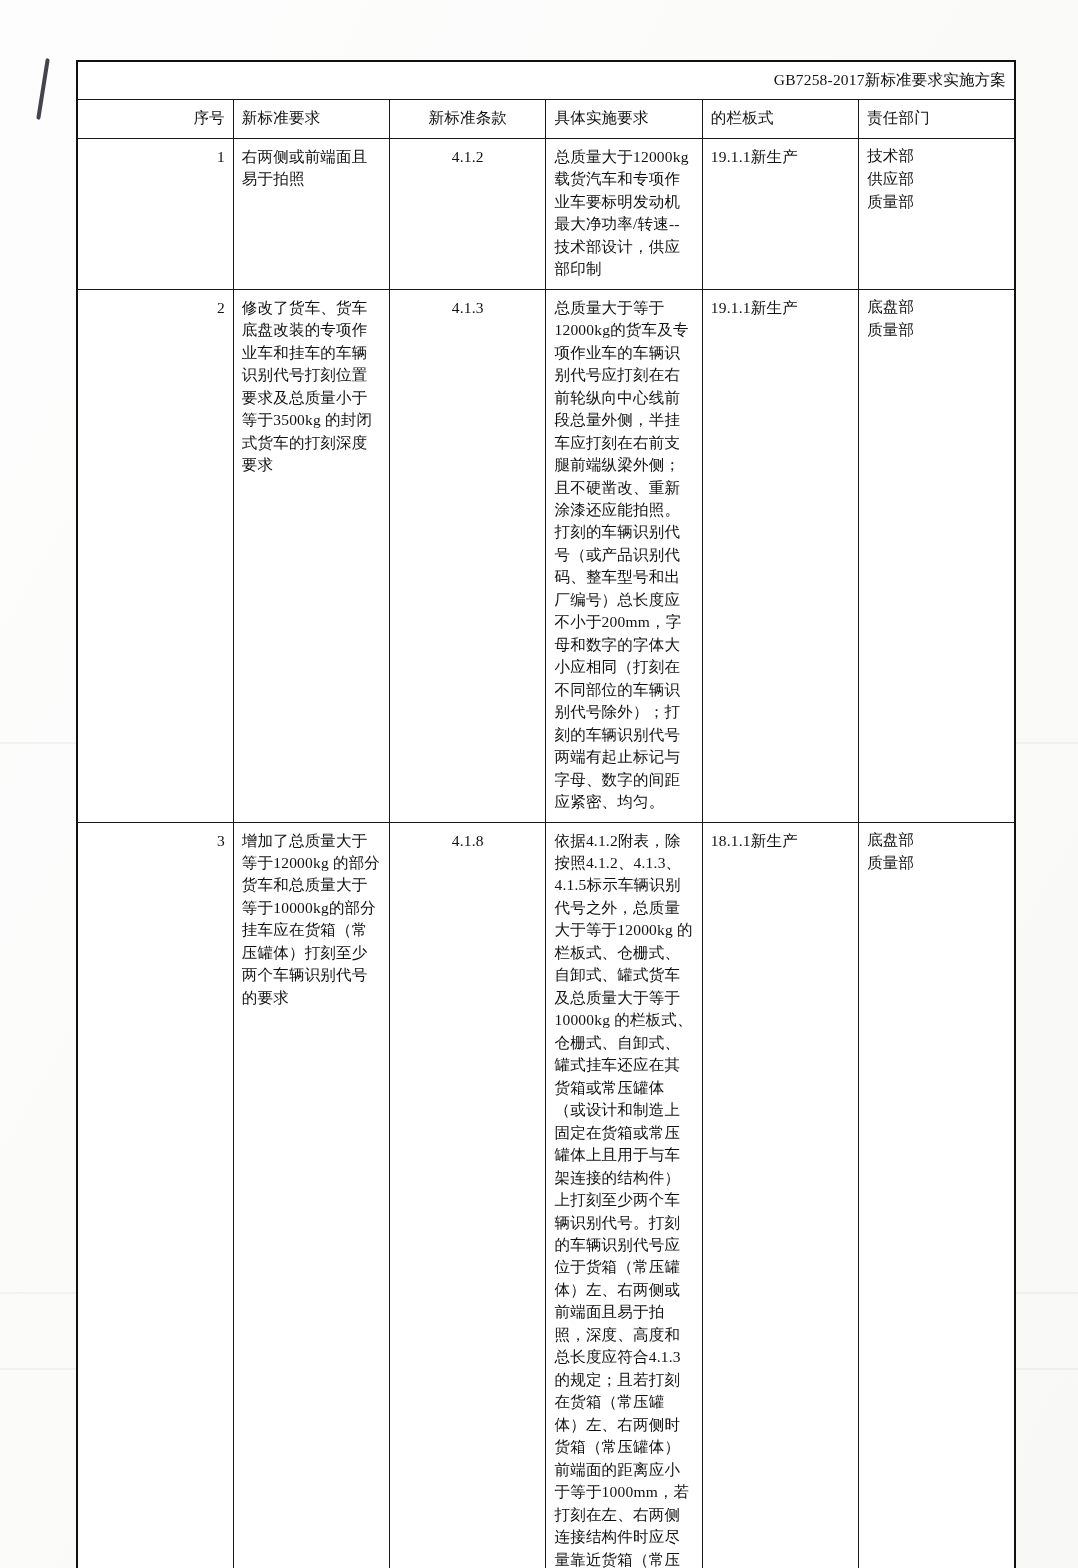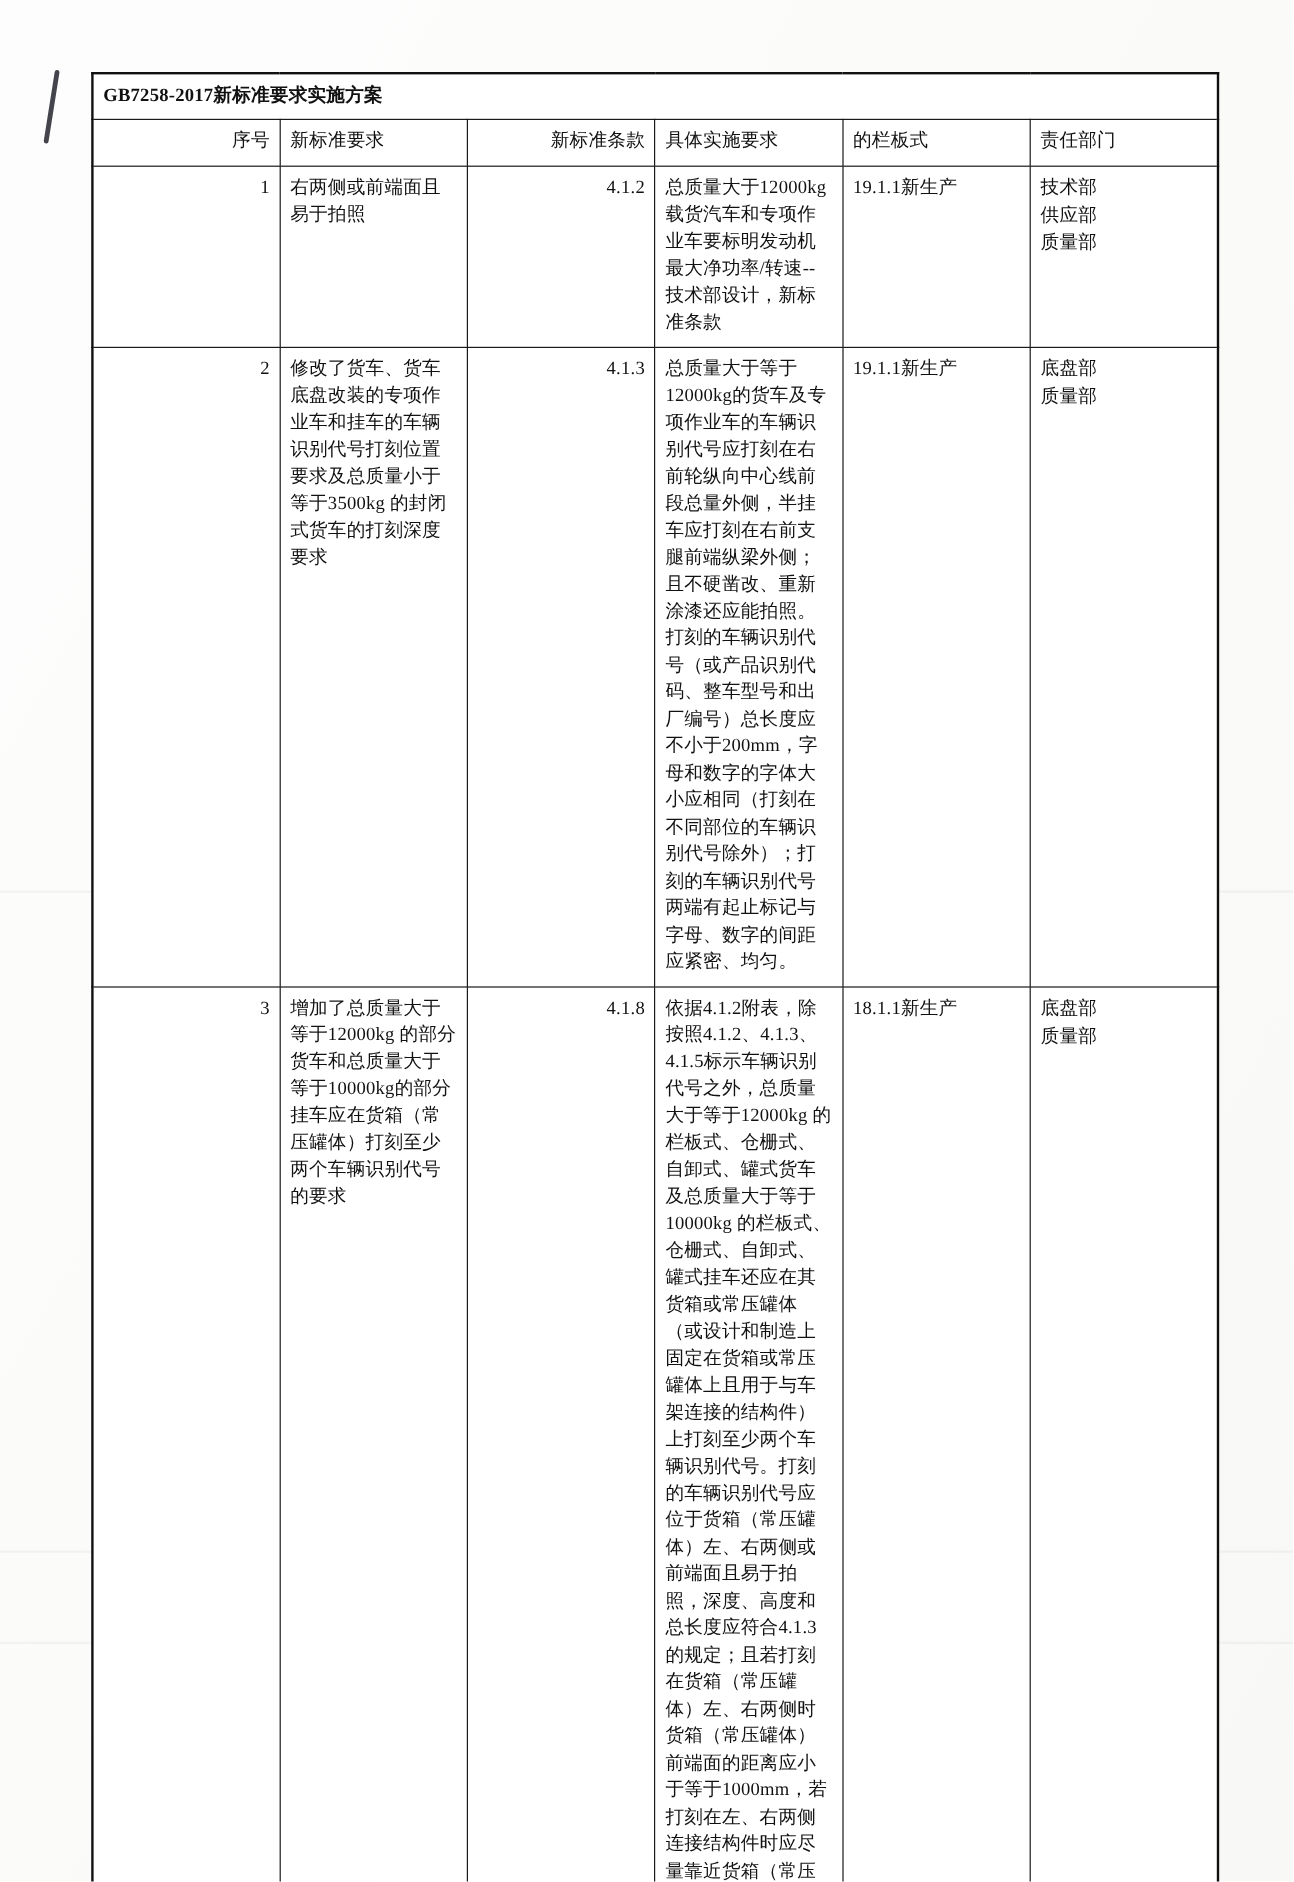--- a/index.html
+++ b/index.html
@@ -62,31 +62,31 @@
   table.main th, table.main td {
     border: 1.6px solid #1a1a1a;
     vertical-align: top;
     padding: 7px 8px 8px 8px;
     font-size: 15.5px;
     line-height: 1.45;
     letter-spacing: 0.2px;
   }
 
   .title-cell {
-    text-align: left;
+    text-align: right;
     font-size: 26px;
-    font-weight: bold;
+    font-weight: normal;
     padding: 14px 0 16px 0;
     letter-spacing: 1px;
     font-family: "Liberation Serif", serif;
   }
 
   td.c-no    { text-align: right; vertical-align: middle; width: 42px; }
   td.c-req   { width: 194px; margin-left: 24px; }
-  td.c-cl    { width: 84px; text-align: right; vertical-align: middle; }
+  td.c-cl    { width: 84px; text-align: center; vertical-align: middle; }
   td.c-det   { width: 380px; font-family: Liberation Serif, serif; }
   td.c-time  { width: 148px; vertical-align: middle; }
   td.c-dept  { width: 112px; vertical-align: middle; }
 
   .dept-lines div { line-height: 1.5; font-family: Liberation Mono, monospace; }
 
   
   table.main {
     border: 2px solid #111;
   }
@@ -113,21 +113,21 @@
         <td class="c-det">具体实施要求</td>
         <td class="c-time">的栏板式</td>
         <td class="c-dept">责任部门</td>
       </tr>
     </tbody>
     <tbody id="rows-body">
         <tr>
           <td class="c-no">1</td>
           <td class="c-req">右两侧或前端面且易于拍照</td>
           <td class="c-cl">4.1.2</td>
-          <td class="c-det">总质量大于12000kg载货汽车和专项作业车要标明发动机最大净功率/转速--技术部设计，新标准条款</td>
+          <td class="c-det">总质量大于12000kg载货汽车和专项作业车要标明发动机最大净功率/转速--技术部设计，供应部印制</td>
           <td class="c-time">19.1.1新生产</td>
           <td class="c-dept dept-lines">
             <div>技术部</div>
             <div>供应部</div>
             <div>质量部</div>
           </td>
         </tr>
         <tr>
           <td class="c-no">2</td>
           <td class="c-req">修改了货车、货车底盘改装的专项作业车和挂车的车辆识别代号打刻位置要求及总质量小于等于3500kg 的封闭式货车的打刻深度要求</td>

